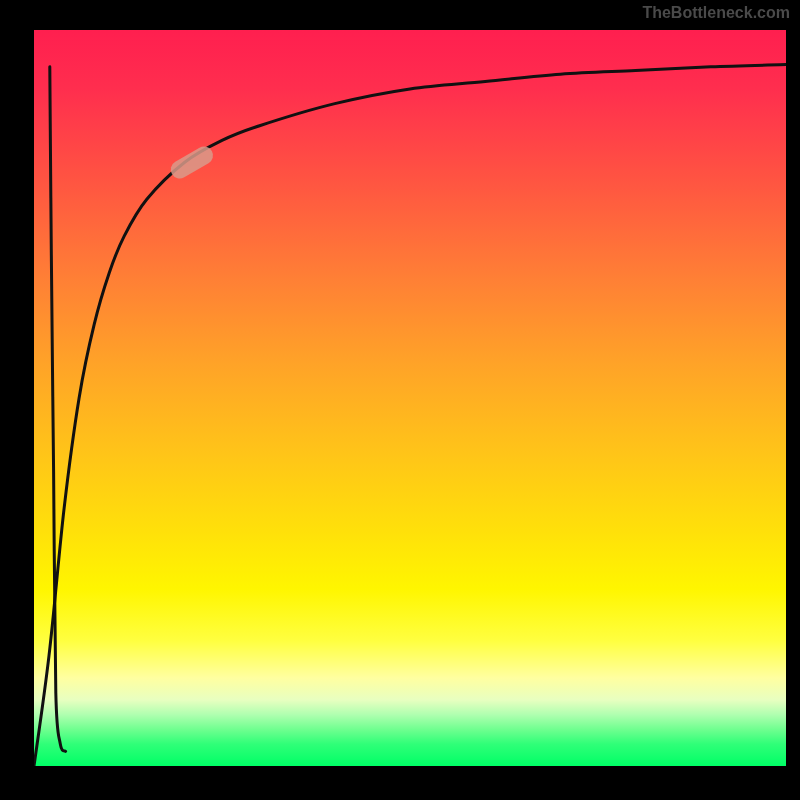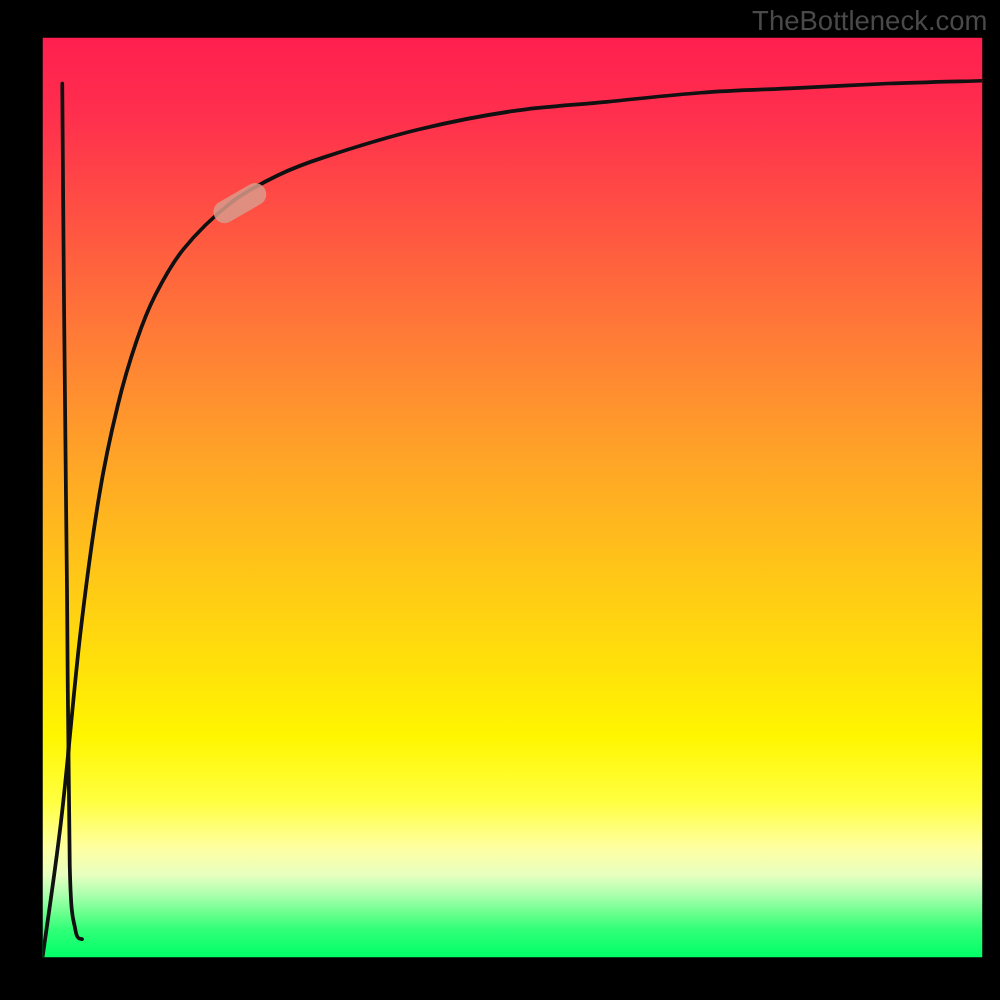--- a/index.html
+++ b/index.html
@@ -13,22 +13,22 @@
     background: #000;
     position: relative;
     font-family: Arial, Helvetica, sans-serif;
     overflow: hidden;
   }
   .watermark {
     position: absolute;
     top: 4px;
     right: 10px;
     color: #4a4a4a;
-    font-size: 22px;
-    font-weight: 400;
+    font-size: 16px;
+    font-weight: 700;
     z-index: 10;
   }
   .plot-area {
     position: absolute;
     left: 34px;
     top: 30px;
     width: 752px;
     height: 736px;
     overflow: hidden;
   }

